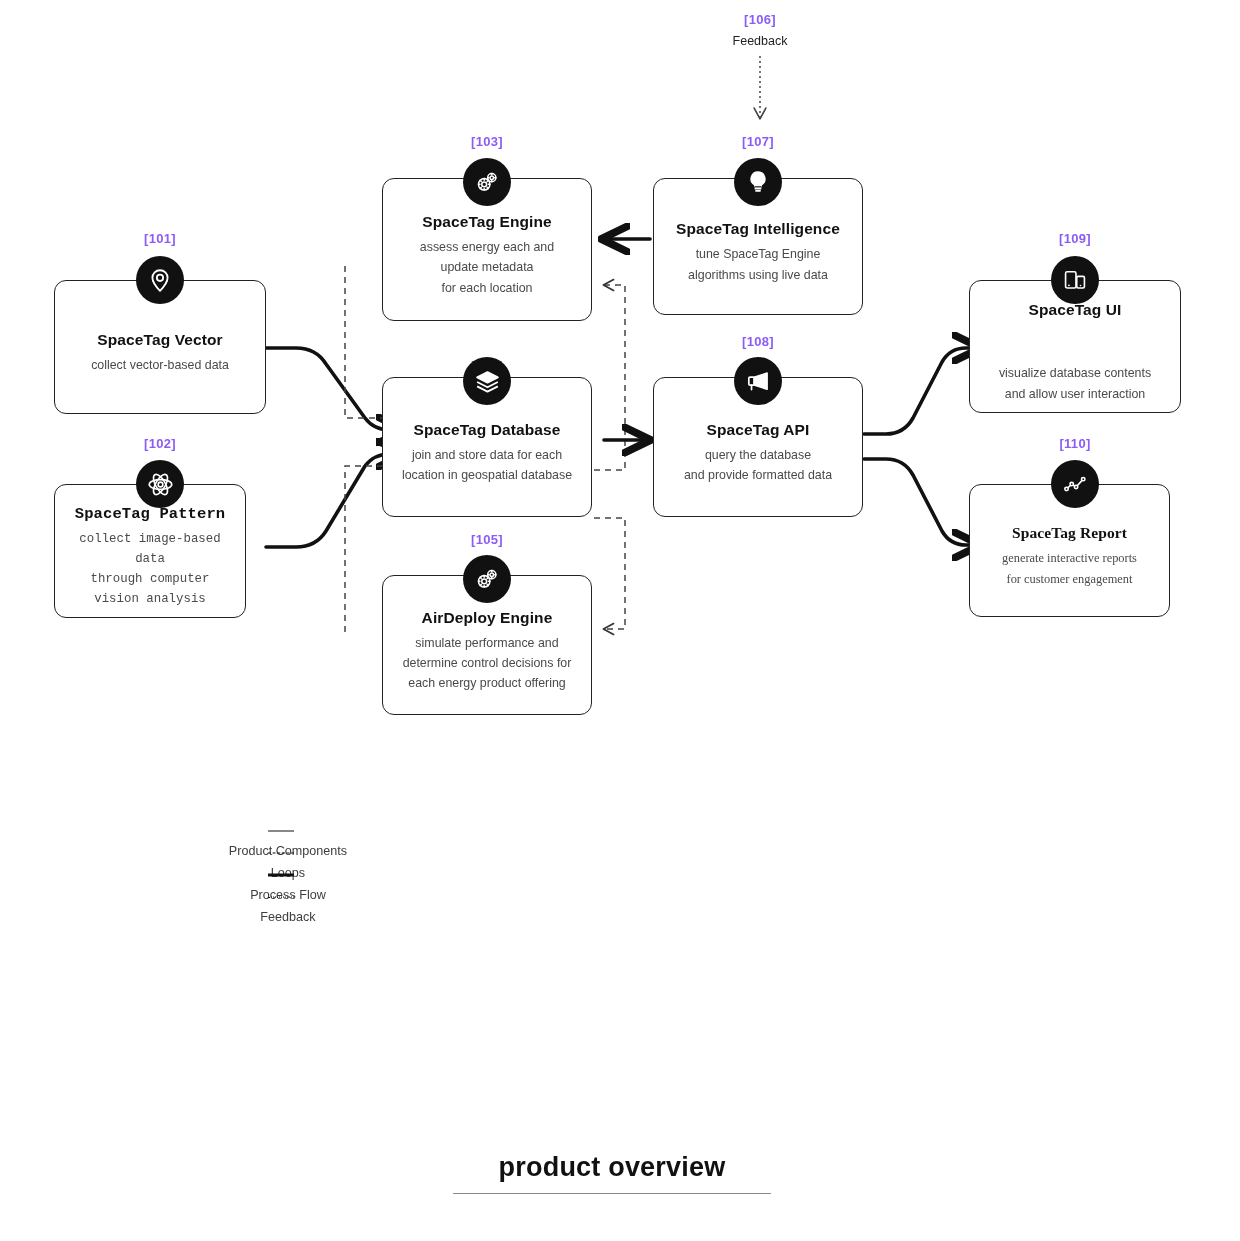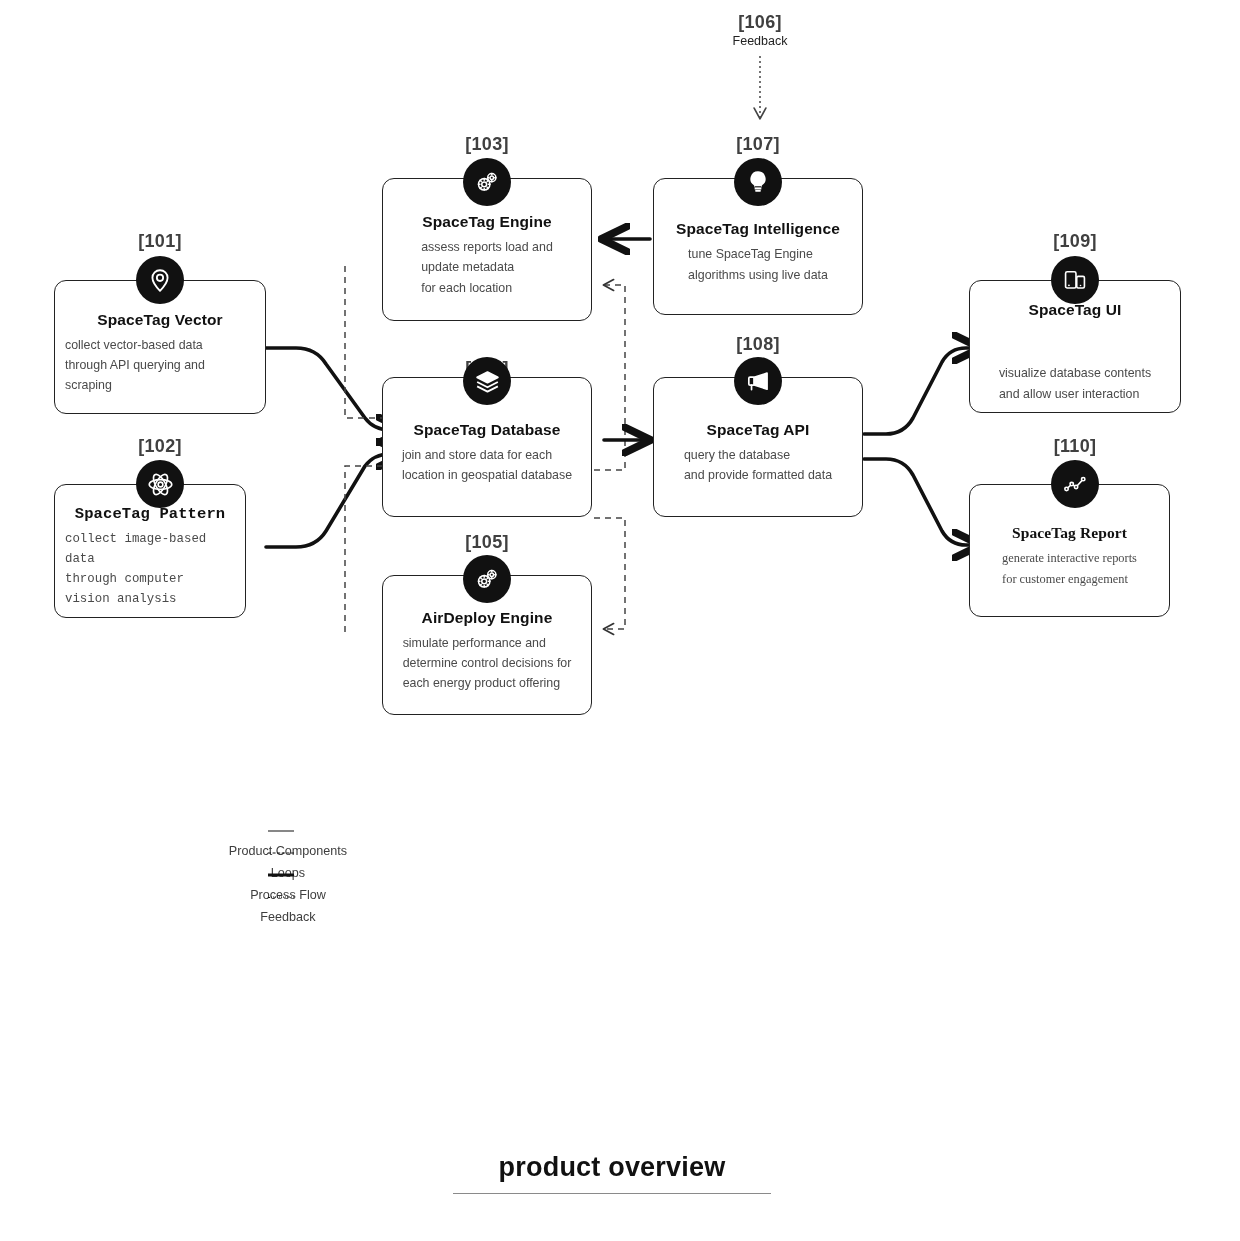--- a/index.html
+++ b/index.html
@@ -18,43 +18,44 @@
   .node{
     position:absolute;
     box-sizing:border-box;
     border:1.4px solid #222;
     border-radius:12px;
     background:#fff;
     display:flex;
     flex-direction:column;
     align-items:center;
     justify-content:center;
+    text-align:center;
     padding:26px 10px 14px 10px;
   }
   .node .title{
     font-size:15.5px;
     font-weight:600;
     letter-spacing:.1px;
     color:#111;
     margin-bottom:6px;
     white-space:nowrap;
   }
   .node .desc{
     font-size:12.4px;
     line-height:1.62;
     color:#4a4a4a;
     font-weight:400;
   }
 
   
   .ref{
     position:absolute;
-    font-size:18px;
+    font-size:13px;
     font-weight:700;
-    color:#404040;
+    color:#8b5cf6;
     letter-spacing:.3px;
     text-align:left;
     white-space:nowrap;
     transform:translateX(-50%);
   }
   .ref-sub{
     position:absolute;
     font-size:12.5px;
     color:#222;
     text-align:center;
@@ -173,21 +174,20 @@
   <div class="badge" style="left:160px;top:256px;">
     <svg width="26" height="26" viewBox="0 0 24 24" fill="none" stroke="#fff" stroke-width="1.7" stroke-linecap="round" stroke-linejoin="round">
       <path d="M12 22s7-7.1 7-12a7 7 0 1 0-14 0c0 4.9 7 12 7 12z"></path>
       <circle cx="12" cy="10" r="2.9"></circle>
     </svg>
   </div>
   <div class="node" style="left:54px;top:280px;width:212px;height:134px;">
     <div class="title">SpaceTag Vector</div>
     <div class="desc">
       <div>collect vector-based data</div>
-      <div>through API querying and scraping</div>
     </div>
   </div>
 
   <div class="ref" style="left:160px;top:436px;">[102]</div>
   <div class="badge" style="left:160px;top:460px;">
     <svg width="27" height="27" viewBox="0 0 24 24" fill="none" stroke="#fff" stroke-width="1.45" stroke-linecap="round">
       <circle cx="12" cy="12" r="2.1"></circle>
       <ellipse cx="12" cy="12" rx="10" ry="4.3"></ellipse>
       <ellipse cx="12" cy="12" rx="10" ry="4.3" transform="rotate(60 12 12)"></ellipse>
       <ellipse cx="12" cy="12" rx="10" ry="4.3" transform="rotate(120 12 12)"></ellipse>
@@ -208,21 +208,21 @@
       <path d="M9.6 9.1v1.3M9.6 17.6v1.3M4.7 14h1.3M13.2 14h1.3M6.1 10.5l.95.95M12.15 16.55l.95.95M6.1 17.5l.95-.95M12.15 11.45l.95-.95" stroke-linecap="round"></path>
       <circle cx="9.6" cy="14" r="4.9"></circle>
       <circle cx="16.1" cy="8.3" r="1.5"></circle>
       <circle cx="16.1" cy="8.3" r="3.5"></circle>
       <path d="M16.1 4.8v1M16.1 10.8v1M12.6 8.3h1M18.6 8.3h1" stroke-linecap="round"></path>
     </svg>
   </div>
   <div class="node" style="left:382px;top:178px;width:210px;height:143px;">
     <div class="title">SpaceTag Engine</div>
     <div class="desc">
-      <div>assess reports load and</div>
+      <div>assess energy each and</div>
       <div>update metadata</div>
       <div>for each location</div>
     </div>
   </div>
 
   <div class="ref" style="left:487px;top:334px;margin-top:24px;">[104]</div>
   <div class="badge" style="left:487px;top:357px;">
     <svg width="27" height="27" viewBox="0 0 24 24" fill="none" stroke="#fff" stroke-width="1.6" stroke-linejoin="round">
       <path d="M12 3.6 2.8 8.3 12 13l9.2-4.7z" fill="#fff" stroke="#fff"></path>
       <path d="M2.8 12.4 12 17.1l9.2-4.7"></path>

